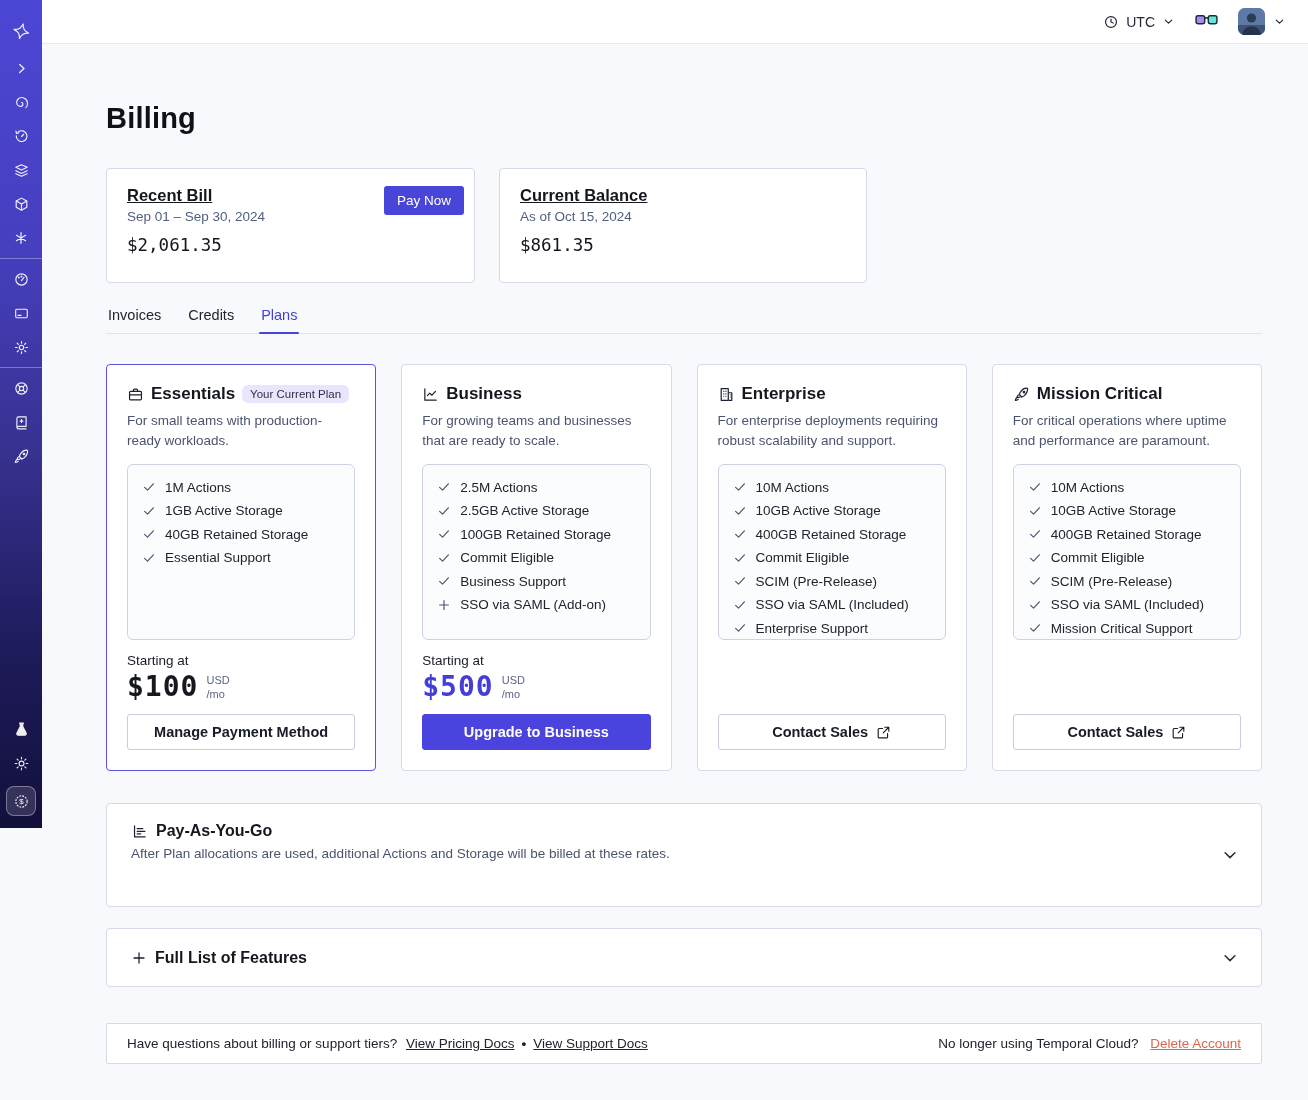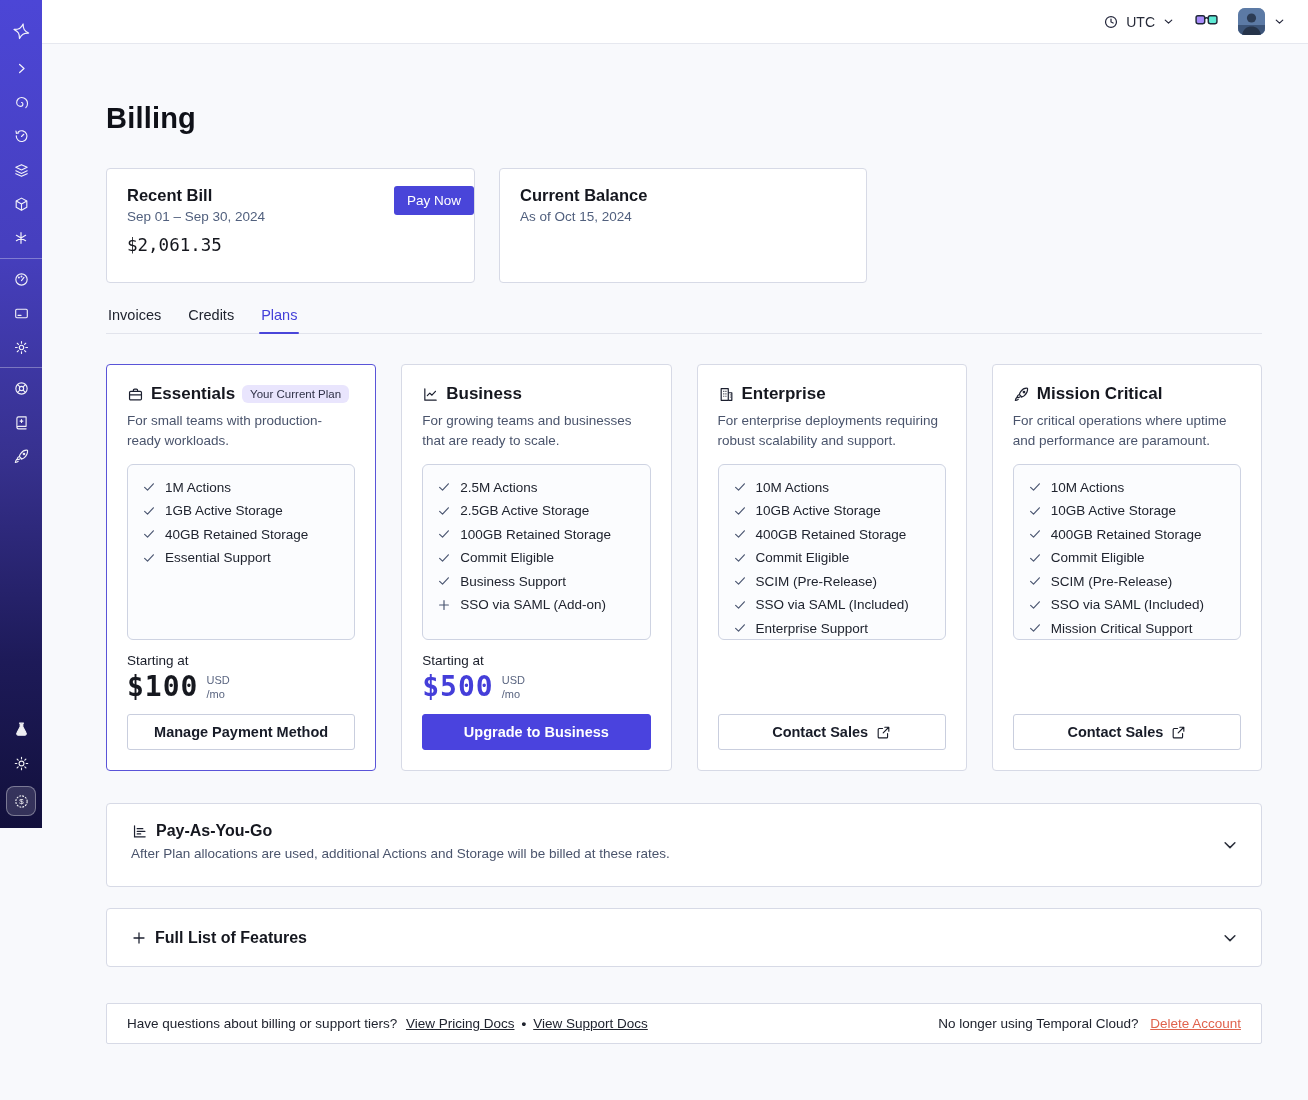--- a/index.html
+++ b/index.html
@@ -23,24 +23,24 @@
   .sb-bottom { margin-top:auto; display:flex; flex-direction:column; align-items:center; padding-bottom:12px; }
   .sb-active-box { width:30px; height:30px; margin-top:6px; border-radius:8px; background:rgba(255,255,255,.14); border:1px solid rgba(255,255,255,.35); display:flex; align-items:center; justify-content:center; cursor:pointer; }
 
   
   .main { position:absolute; left:42px; top:44px; right:0; bottom:0; padding:0 46px 0 64px; }
   .page-title { margin-top:58px; font-size:29px; font-weight:700; color:#0f1118; letter-spacing:.2px; }
 
   .summary-row { display:flex; gap:24px; margin-top:33px; }
   .sum-card { position:relative; background:#fff; border:1px solid #d7dae6; border-radius:4px; height:115px; padding:17px 20px; }
   .sum-card.c1 { width:369px; } .sum-card.c2 { width:368px; }
-  .sum-title { font-size:16.5px; font-weight:700; color:#15171f; }
+  .sum-title { font-size:16.5px; font-weight:700; color:#15171f;text-decoration:underline; }
   .sum-sub { font-size:13.5px; color:#51607e; margin-top:4px; }
   .sum-amount { font-family:"DejaVu Sans Mono",monospace; font-size:17.5px; color:#14161d; margin-top:11px; }
-  .paynow { position:absolute; top:17px; right:0; background:#4945d9; color:#fff; border:none; border-radius:3px; font-size:13.5px; font-weight:500; padding:7px 13px; cursor:pointer; font-family:inherit; }
+  .paynow { position:absolute; top:17px; right:10px; background:#4945d9; color:#fff; border:none; border-radius:3px; font-size:13.5px; font-weight:500; padding:7px 13px; cursor:pointer; font-family:inherit; }
 
   .tabs { display:flex; gap:23px; margin-top:24px; border-bottom:1px solid #e2e4ec; }
   .tab { font-size:14.5px; color:#20242f; padding:0 2px 10px; cursor:pointer; position:relative; }
   .tab.active { color:#4440d9; font-weight:500; }
   .tab.active::after { content:""; position:absolute; left:0; right:0; bottom:-1px; height:2.5px; background:#4945d9; border-radius:2px; }
 
   
   .plans { display:grid; grid-template-columns:repeat(4,1fr); gap:25px; margin-top:30px; }
   .plan { background:#fff; border:1px solid #d7dae6; border-radius:4px; padding:19px 20px 20px; height:407px; display:flex; flex-direction:column; }
   .plan.current { border-color:#5a54d8; }
@@ -55,21 +55,21 @@
   .price-row { display:flex; align-items:flex-start; gap:8px; margin-top:2px; }
   .price { font-family:"DejaVu Sans Mono",monospace; font-size:28px; font-weight:700; color:#16181f; letter-spacing:1px; }
   .price.indigo { color:#443ed9; }
   .price-unit { font-size:11px; color:#5a6580; line-height:1.35; padding-top:3px; }
   .plan-btn { margin-top:auto; height:36px; width:100%; border-radius:3px; font-size:14.5px; font-weight:600; font-family:inherit; cursor:pointer; display:flex; align-items:center; justify-content:center; gap:8px; }
   .plan-btn.outline { background:#fff; border:1px solid #c9cede; color:#181c28; }
   .plan-btn.primary { background:#4a43de; border:1px solid #4a43de; color:#fff; }
 
   
   .panel { position:relative; background:#fff; border:1px solid #d7dae6; border-radius:4px; padding:18px 24px; }
-  .panel.paygo { margin-top:32px; height:84px; }
+  .panel.paygo { margin-top:32px; height:104px; }
   .panel.features { margin-top:21px; height:59px; display:flex; align-items:center; }
   .panel-title { display:flex; align-items:center; gap:8px; font-size:16px; font-weight:600; color:#15171f; }
   .panel-sub { margin-top:6px; font-size:13.5px; color:#4a546c; }
   .panel-chevron { position:absolute; right:22px; top:50%; transform:translateY(-50%); cursor:pointer; display:flex; }
 
   
   .footer { margin-top:36px; background:#fff; border:1px solid #d7dae6; border-radius:2px; height:41px; display:flex; align-items:center; justify-content:space-between; padding:0 20px; font-size:13.5px; color:#20242f; }
   .flink { color:#20242f; text-decoration:underline; cursor:pointer; }
   .dot-sep { margin:0 7px; font-weight:700; }
   .danger-link { color:#e0634d; text-decoration:underline; cursor:pointer; margin-left:8px; }
@@ -229,20 +229,21 @@
     <div class="summary-row">
       <div class="sum-card c1">
         <div class="sum-title">Recent Bill</div>
         <div class="sum-sub">Sep 01 – Sep 30, 2024</div>
         <div class="sum-amount">$2,061.35</div>
         <button class="paynow">Pay Now</button>
       </div>
       <div class="sum-card c2">
         <div class="sum-title">Current Balance</div>
         <div class="sum-sub">As of Oct 15, 2024</div>
+        <div class="sum-amount">$861.35</div>
       </div>
     </div>
 
     <div class="tabs">
       <div class="tab">Invoices</div>
       <div class="tab">Credits</div>
       <div class="tab active">Plans</div>
     </div>
 
     <div class="plans">

